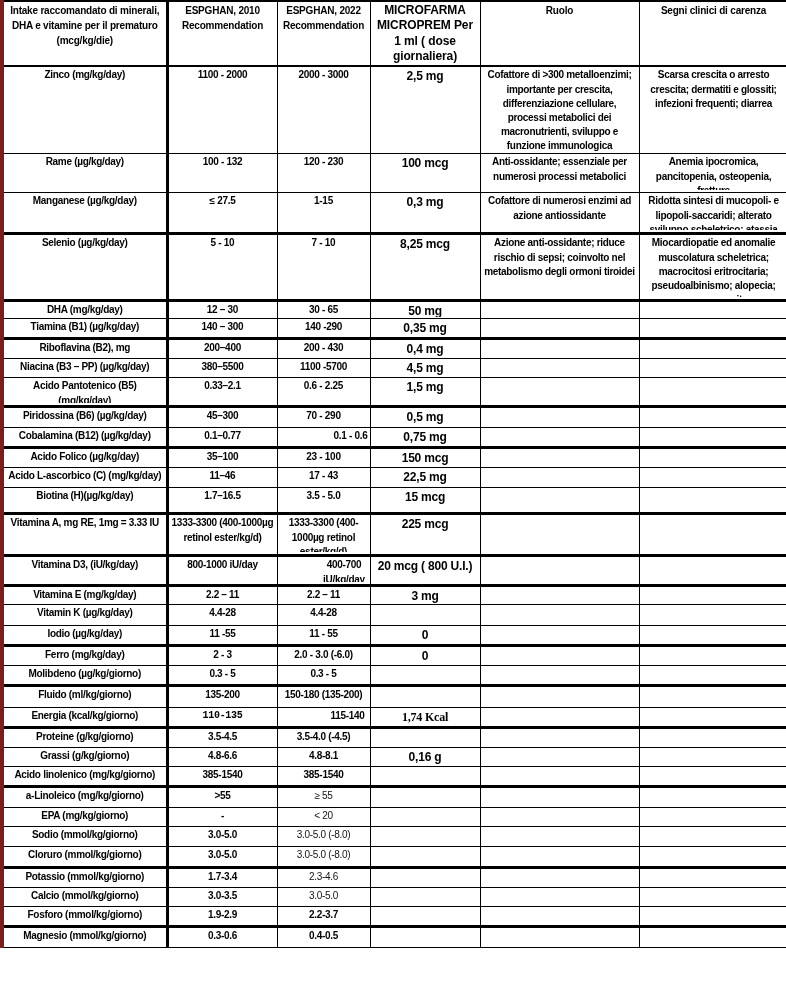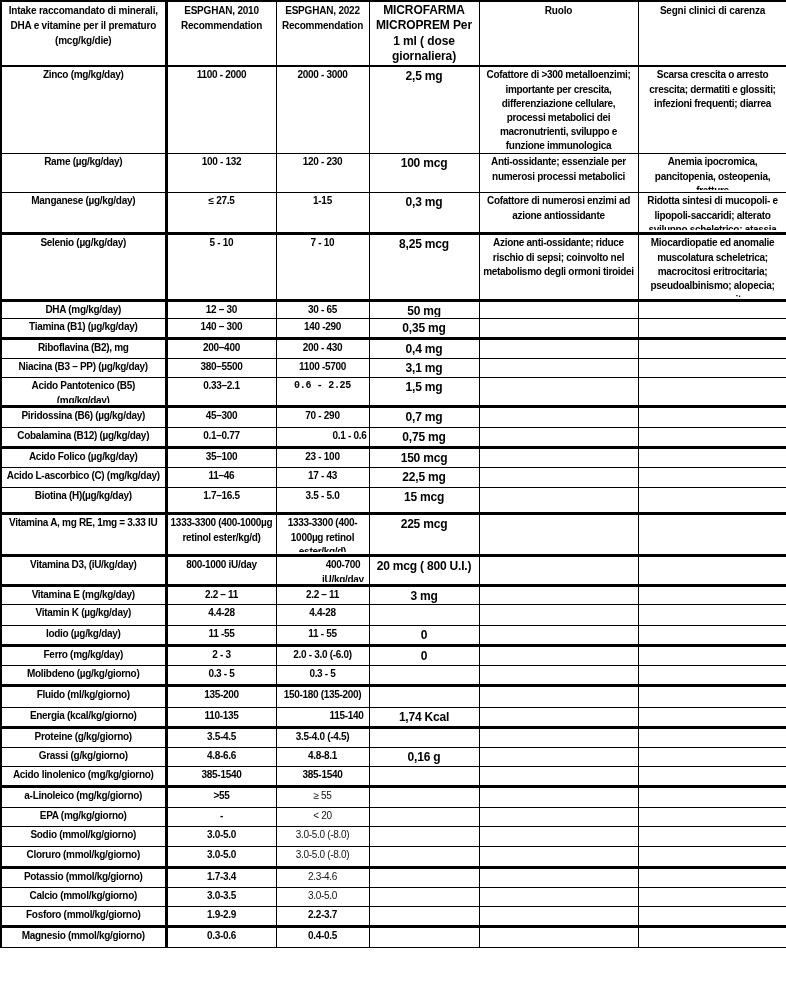--- a/index.html
+++ b/index.html
@@ -13,21 +13,21 @@
     border-right:1px solid #000;
   }
   .nt th,.nt td{
     border:1px solid #000;vertical-align:top;text-align:center;
     padding:1px 2px;overflow:hidden;
   }
   .nt th{
     font-size:10px;font-weight:bold;line-height:1.5;height:54px;
     border-bottom:2px solid #000;letter-spacing:-0.2px;
   }
-  .nt th:first-child,.nt td:first-child{border-right:3px solid #000;border-left:1px solid #7f1d1d;}
+  .nt th:first-child,.nt td:first-child{border-right:3px solid #000;border-left:4px solid #7f1d1d;}
   .nt th.hdr-big{font-size:12px;line-height:1.28;letter-spacing:-0.1px;}
   .nt td{font-size:10px;font-weight:bold;line-height:1.42;letter-spacing:-0.3px;}
   .nt tr.thick-top td{border-top:3px solid #000;}
   .cellbox{overflow:hidden;}
   td.cell-dose{font-size:12px;font-weight:600;line-height:1.25;letter-spacing:-0.2px;padding-top:2px;}
   td.cell-ruolo .cellbox,td.cell-segni .cellbox{line-height:1.42;}
   td.light{font-weight:400;color:#111;}
 </style>
 </head>
 <body>
@@ -197,38 +197,38 @@
           <td class="cell-nutrient">
             <div class="cellbox" style="height: 15px;">Niacina (B3 – PP) (µg/kg/day)</div>
           </td>
           <td class="cell-2010">
             <div class="cellbox" style="height: 15px;">380–5500</div>
           </td>
           <td class="cell-2022">
             <div class="cellbox" style="height: 15px;">1100 -5700</div>
           </td>
           <td class="cell-dose">
-            <div class="cellbox" style="height: 15px;">3,1 mg</div>
+            <div class="cellbox" style="height: 15px;">4,5 mg</div>
           </td>
           <td class="cell-ruolo">
             <div class="cellbox" style="height: 15px;"></div>
           </td>
           <td class="cell-segni">
             <div class="cellbox" style="height: 15px;"></div>
           </td>
         </tr>
         <tr>
           <td class="cell-nutrient">
             <div class="cellbox" style="height: 24px;">Acido Pantotenico (B5) (mg/kg/day)</div>
           </td>
           <td class="cell-2010">
             <div class="cellbox" style="height: 24px;">0.33–2.1</div>
           </td>
           <td class="cell-2022">
-            <div class="cellbox" style="height: 24px; font-family: Liberation Mono, monospace;">0.6 - 2.25</div>
+            <div class="cellbox" style="height: 24px;">0.6 - 2.25</div>
           </td>
           <td class="cell-dose">
             <div class="cellbox" style="height: 24px;">1,5 mg</div>
           </td>
           <td class="cell-ruolo">
             <div class="cellbox" style="height: 24px;"></div>
           </td>
           <td class="cell-segni">
             <div class="cellbox" style="height: 24px;"></div>
           </td>
@@ -237,21 +237,21 @@
           <td class="cell-nutrient">
             <div class="cellbox" style="height: 16px;">Piridossina (B6) (µg/kg/day)</div>
           </td>
           <td class="cell-2010">
             <div class="cellbox" style="height: 16px;">45–300</div>
           </td>
           <td class="cell-2022">
             <div class="cellbox" style="height: 16px;">70 - 290</div>
           </td>
           <td class="cell-dose">
-            <div class="cellbox" style="height: 16px;">0,7 mg</div>
+            <div class="cellbox" style="height: 16px;">0,5 mg</div>
           </td>
           <td class="cell-ruolo">
             <div class="cellbox" style="height: 16px;"></div>
           </td>
           <td class="cell-segni">
             <div class="cellbox" style="height: 16px;"></div>
           </td>
         </tr>
         <tr>
           <td class="cell-nutrient">
@@ -491,27 +491,27 @@
           </td>
           <td class="cell-segni">
             <div class="cellbox" style="height: 17px;"></div>
           </td>
         </tr>
         <tr>
           <td class="cell-nutrient">
             <div class="cellbox" style="height: 15px;">Energia (kcal/kg/giorno)</div>
           </td>
           <td class="cell-2010">
-            <div class="cellbox" style="height: 15px;">110-135</div>
+            <div class="cellbox" style="height: 15px; font-family: Liberation Mono, monospace;">110-135</div>
           </td>
           <td class="cell-2022">
             <div class="cellbox" style="height: 15px; margin-left: 48px;">115-140 (-160)</div>
           </td>
           <td class="cell-dose">
-            <div class="cellbox" style="height: 15px;">1,74 Kcal</div>
+            <div class="cellbox" style="height: 15px; font-family: Liberation Serif, serif;">1,74 Kcal</div>
           </td>
           <td class="cell-ruolo">
             <div class="cellbox" style="height: 15px;"></div>
           </td>
           <td class="cell-segni">
             <div class="cellbox" style="height: 15px;"></div>
           </td>
         </tr>
         <tr class="thick-top">
           <td class="cell-nutrient">

